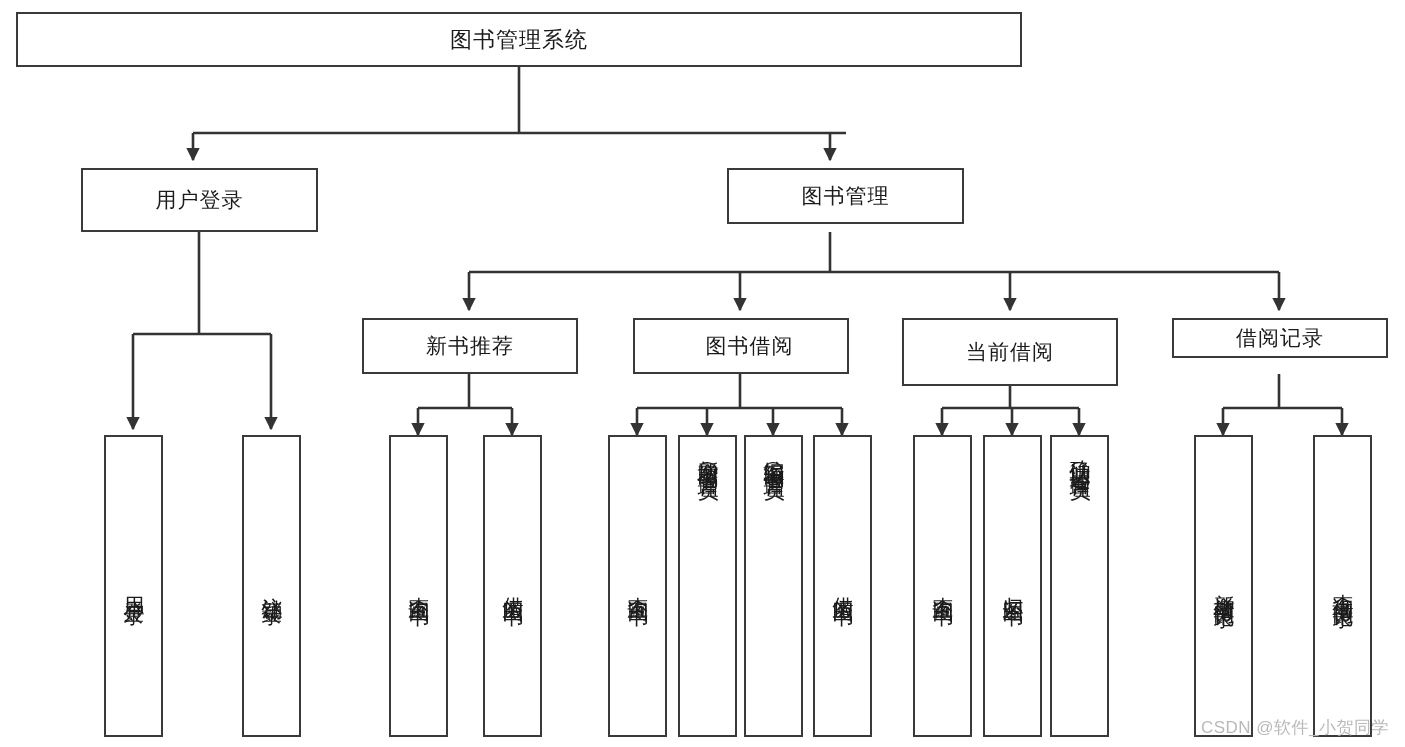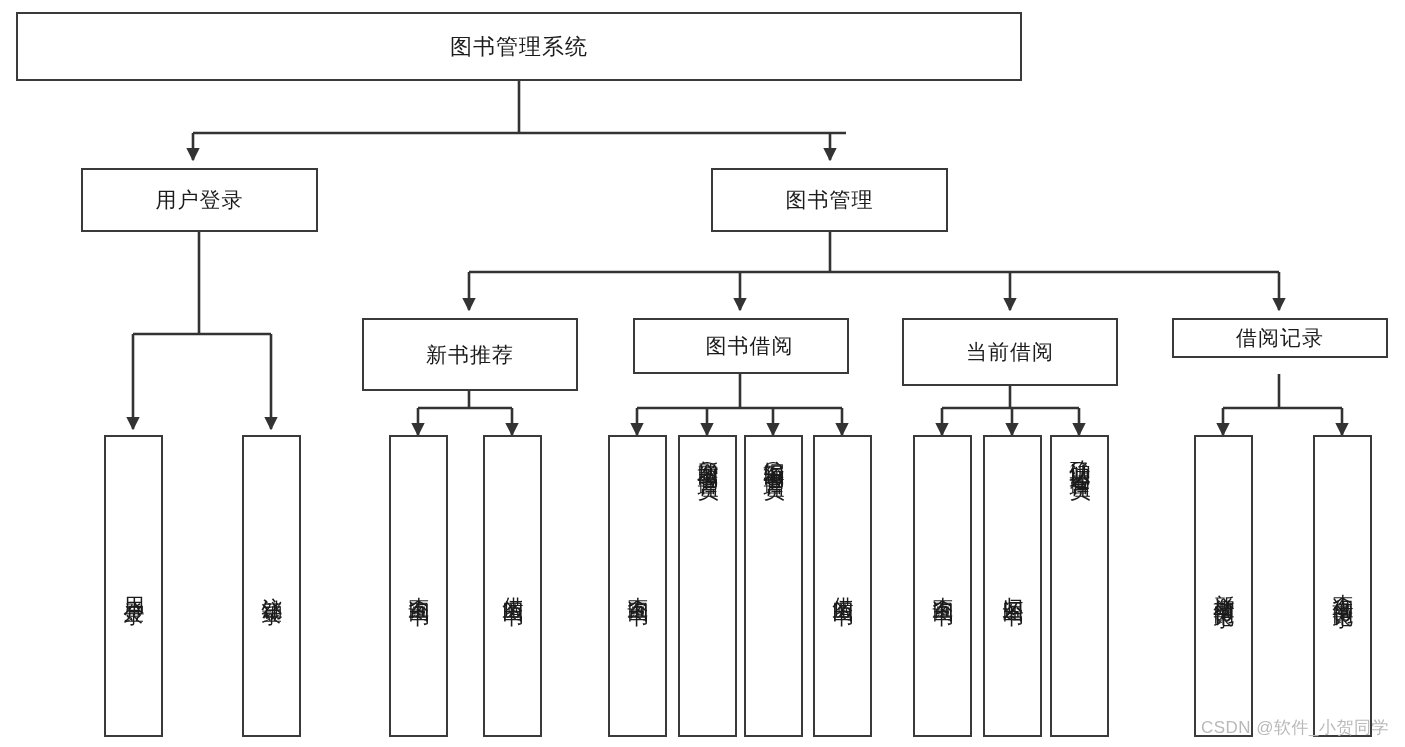--- a/index.html
+++ b/index.html
@@ -121,32 +121,32 @@
       <path d="M 1012 408 L 1012 435" marker-end="url(#arrow)"></path>
       <path d="M 1079 408 L 1079 435" marker-end="url(#arrow)"></path>
 
       <path d="M 1279 374 L 1279 408"></path>
       <path d="M 1223 408 L 1342 408"></path>
       <path d="M 1223 408 L 1223 435" marker-end="url(#arrow)"></path>
       <path d="M 1342 408 L 1342 435" marker-end="url(#arrow)"></path>
     </g>
   </svg>
 
-  <div class="node root-node" style="left:16px; top:12px; width:1006px; height:69px;">
+  <div class="node root-node" style="left:16px; top:12px; width:1006px; height:55px;">
     <span>图书管理系统</span>
   </div>
 
   <div class="node h-node" style="left:81px; top:168px; width:237px; height:64px;">
     <span>用户登录</span>
   </div>
-  <div class="node h-node" style="left:711px; top:168px; width:237px; height:64px;">
+  <div class="node h-node" style="left:727px; top:168px; width:237px; height:56px;">
     <span>图书管理</span>
   </div>
 
-  <div class="node h-node" style="left:362px; top:318px; width:216px; height:73px;">
+  <div class="node h-node" style="left:362px; top:318px; width:216px; height:56px;">
     <span>新书推荐</span>
   </div>
   <div class="node h-node" style="left:633px; top:318px; width:216px; height:56px;padding-left:17px;">
     <span>图书借阅</span>
   </div>
   <div class="node h-node" style="left:902px; top:318px; width:216px; height:68px;">
     <span>当前借阅</span>
   </div>
   <div class="node h-node" style="left:1172px; top:318px; width:216px; height:40px;">
     <span>借阅记录</span>

